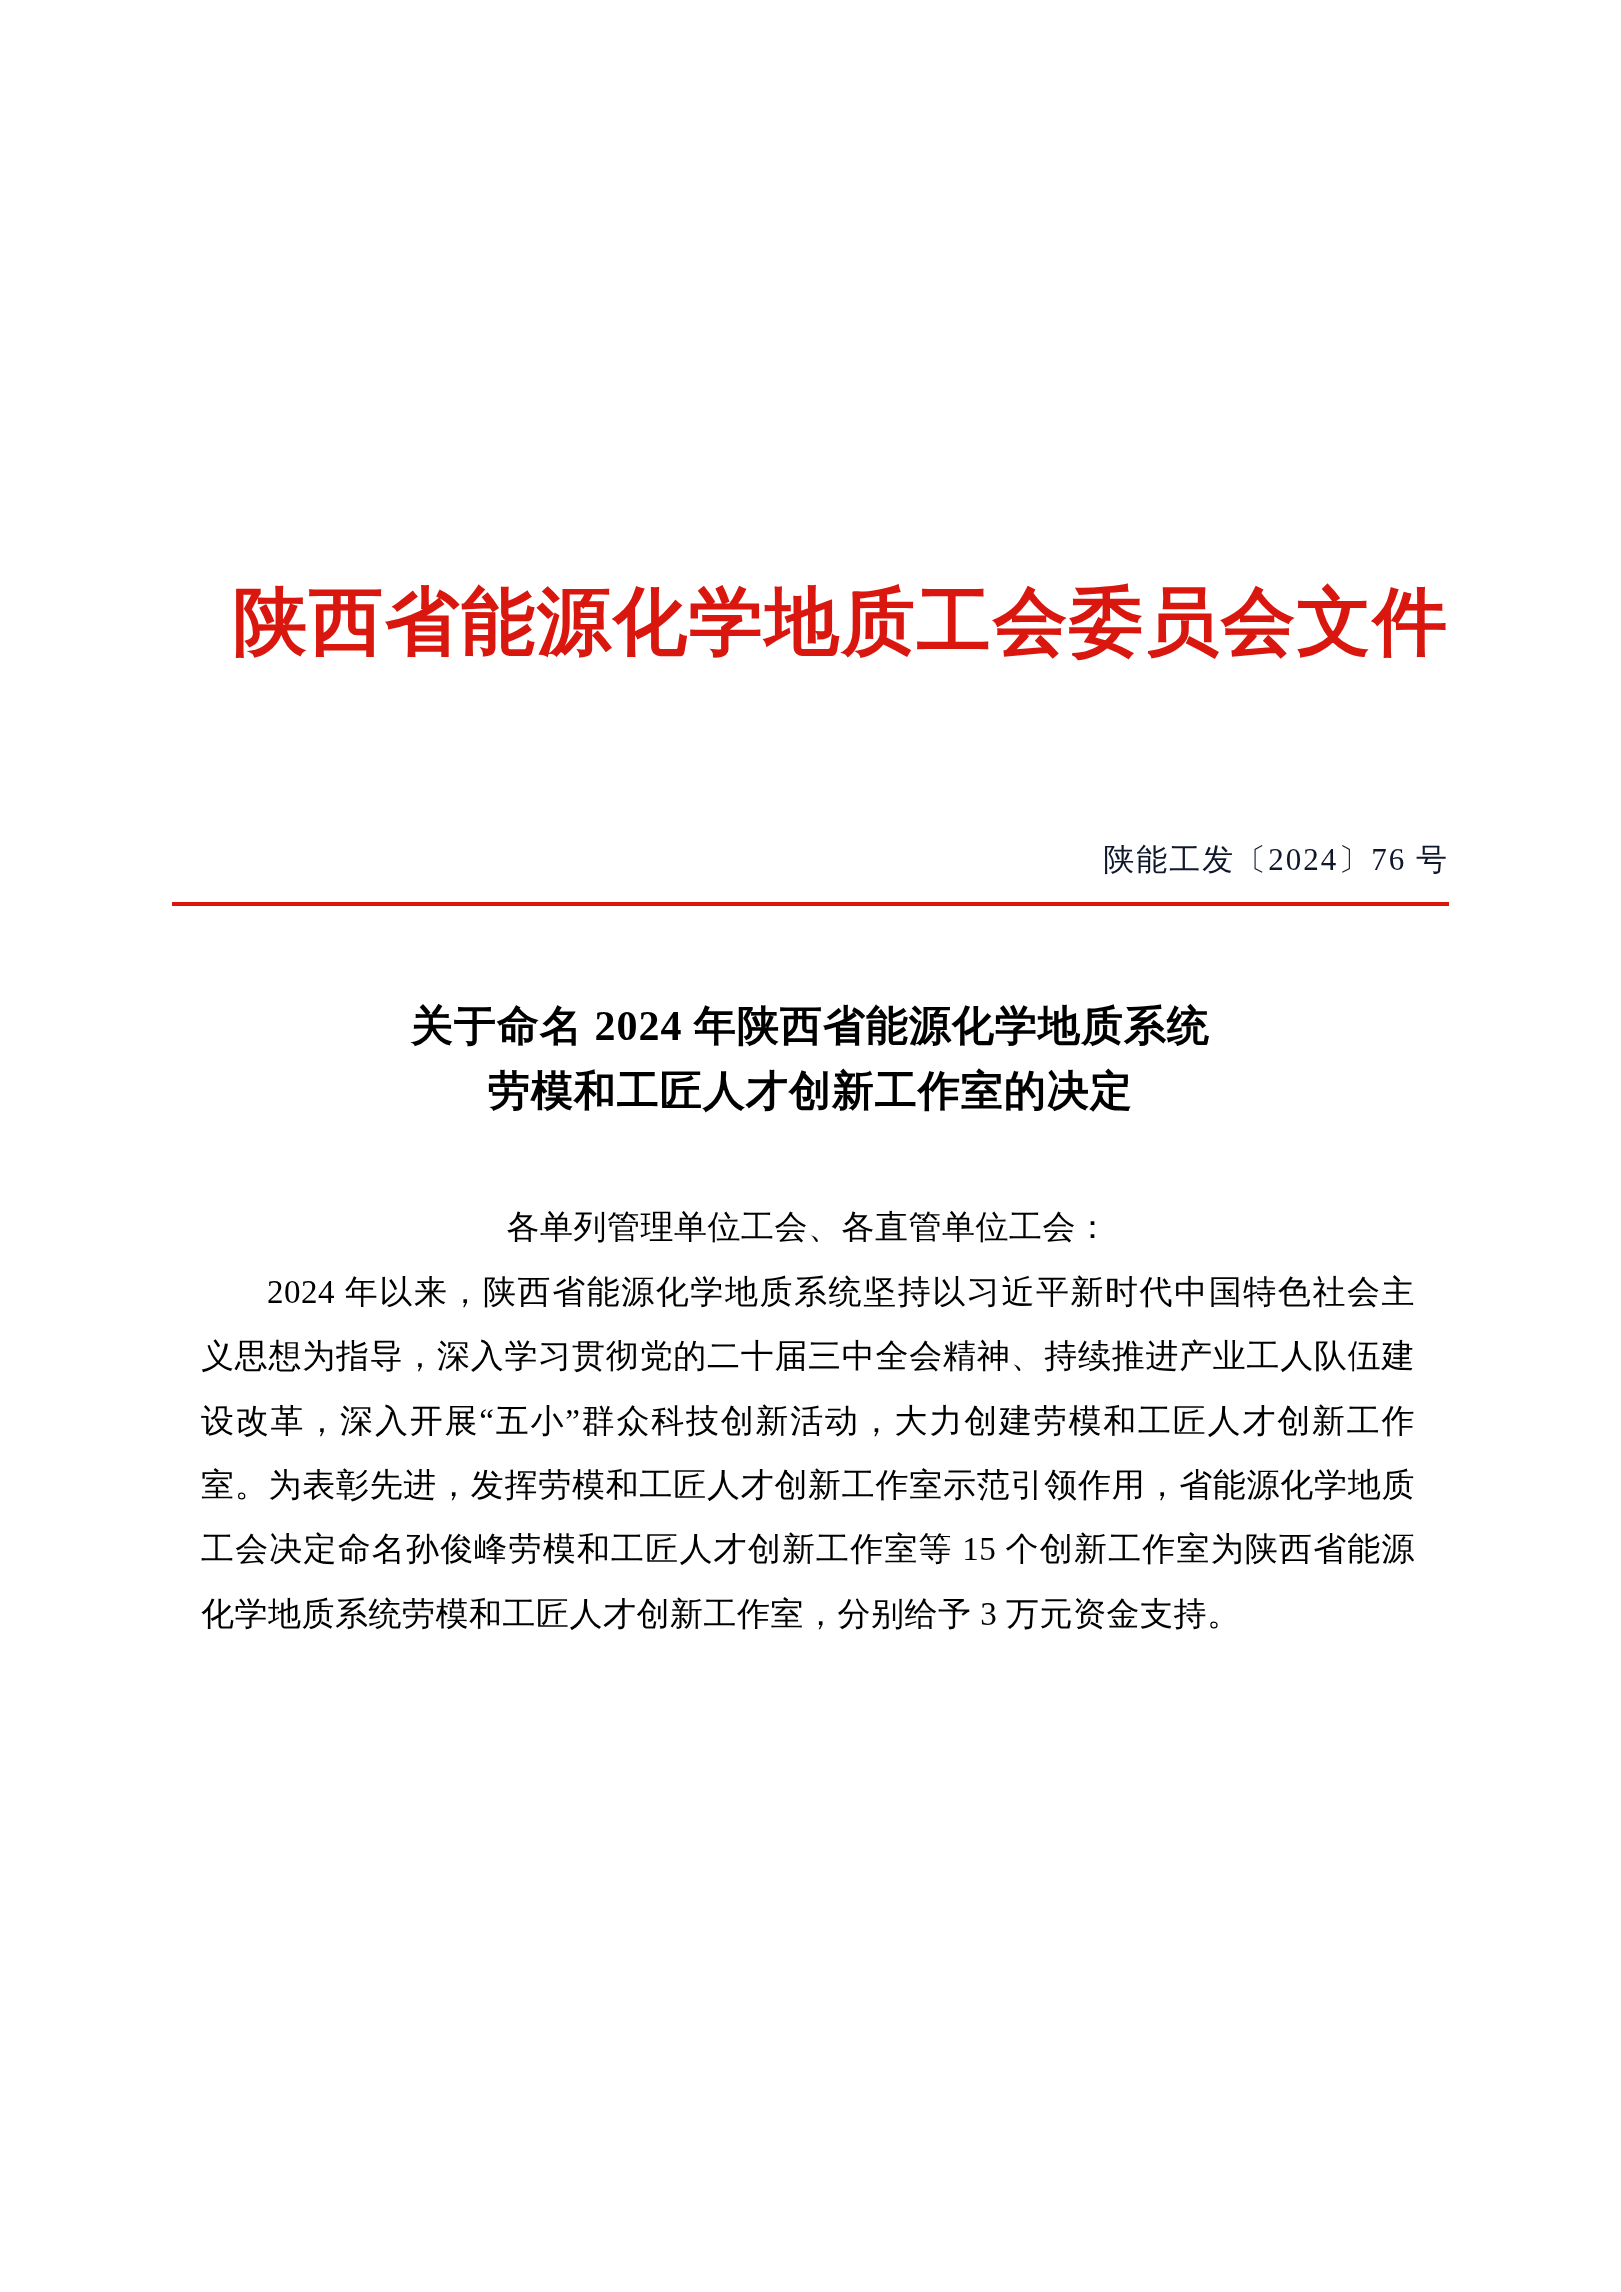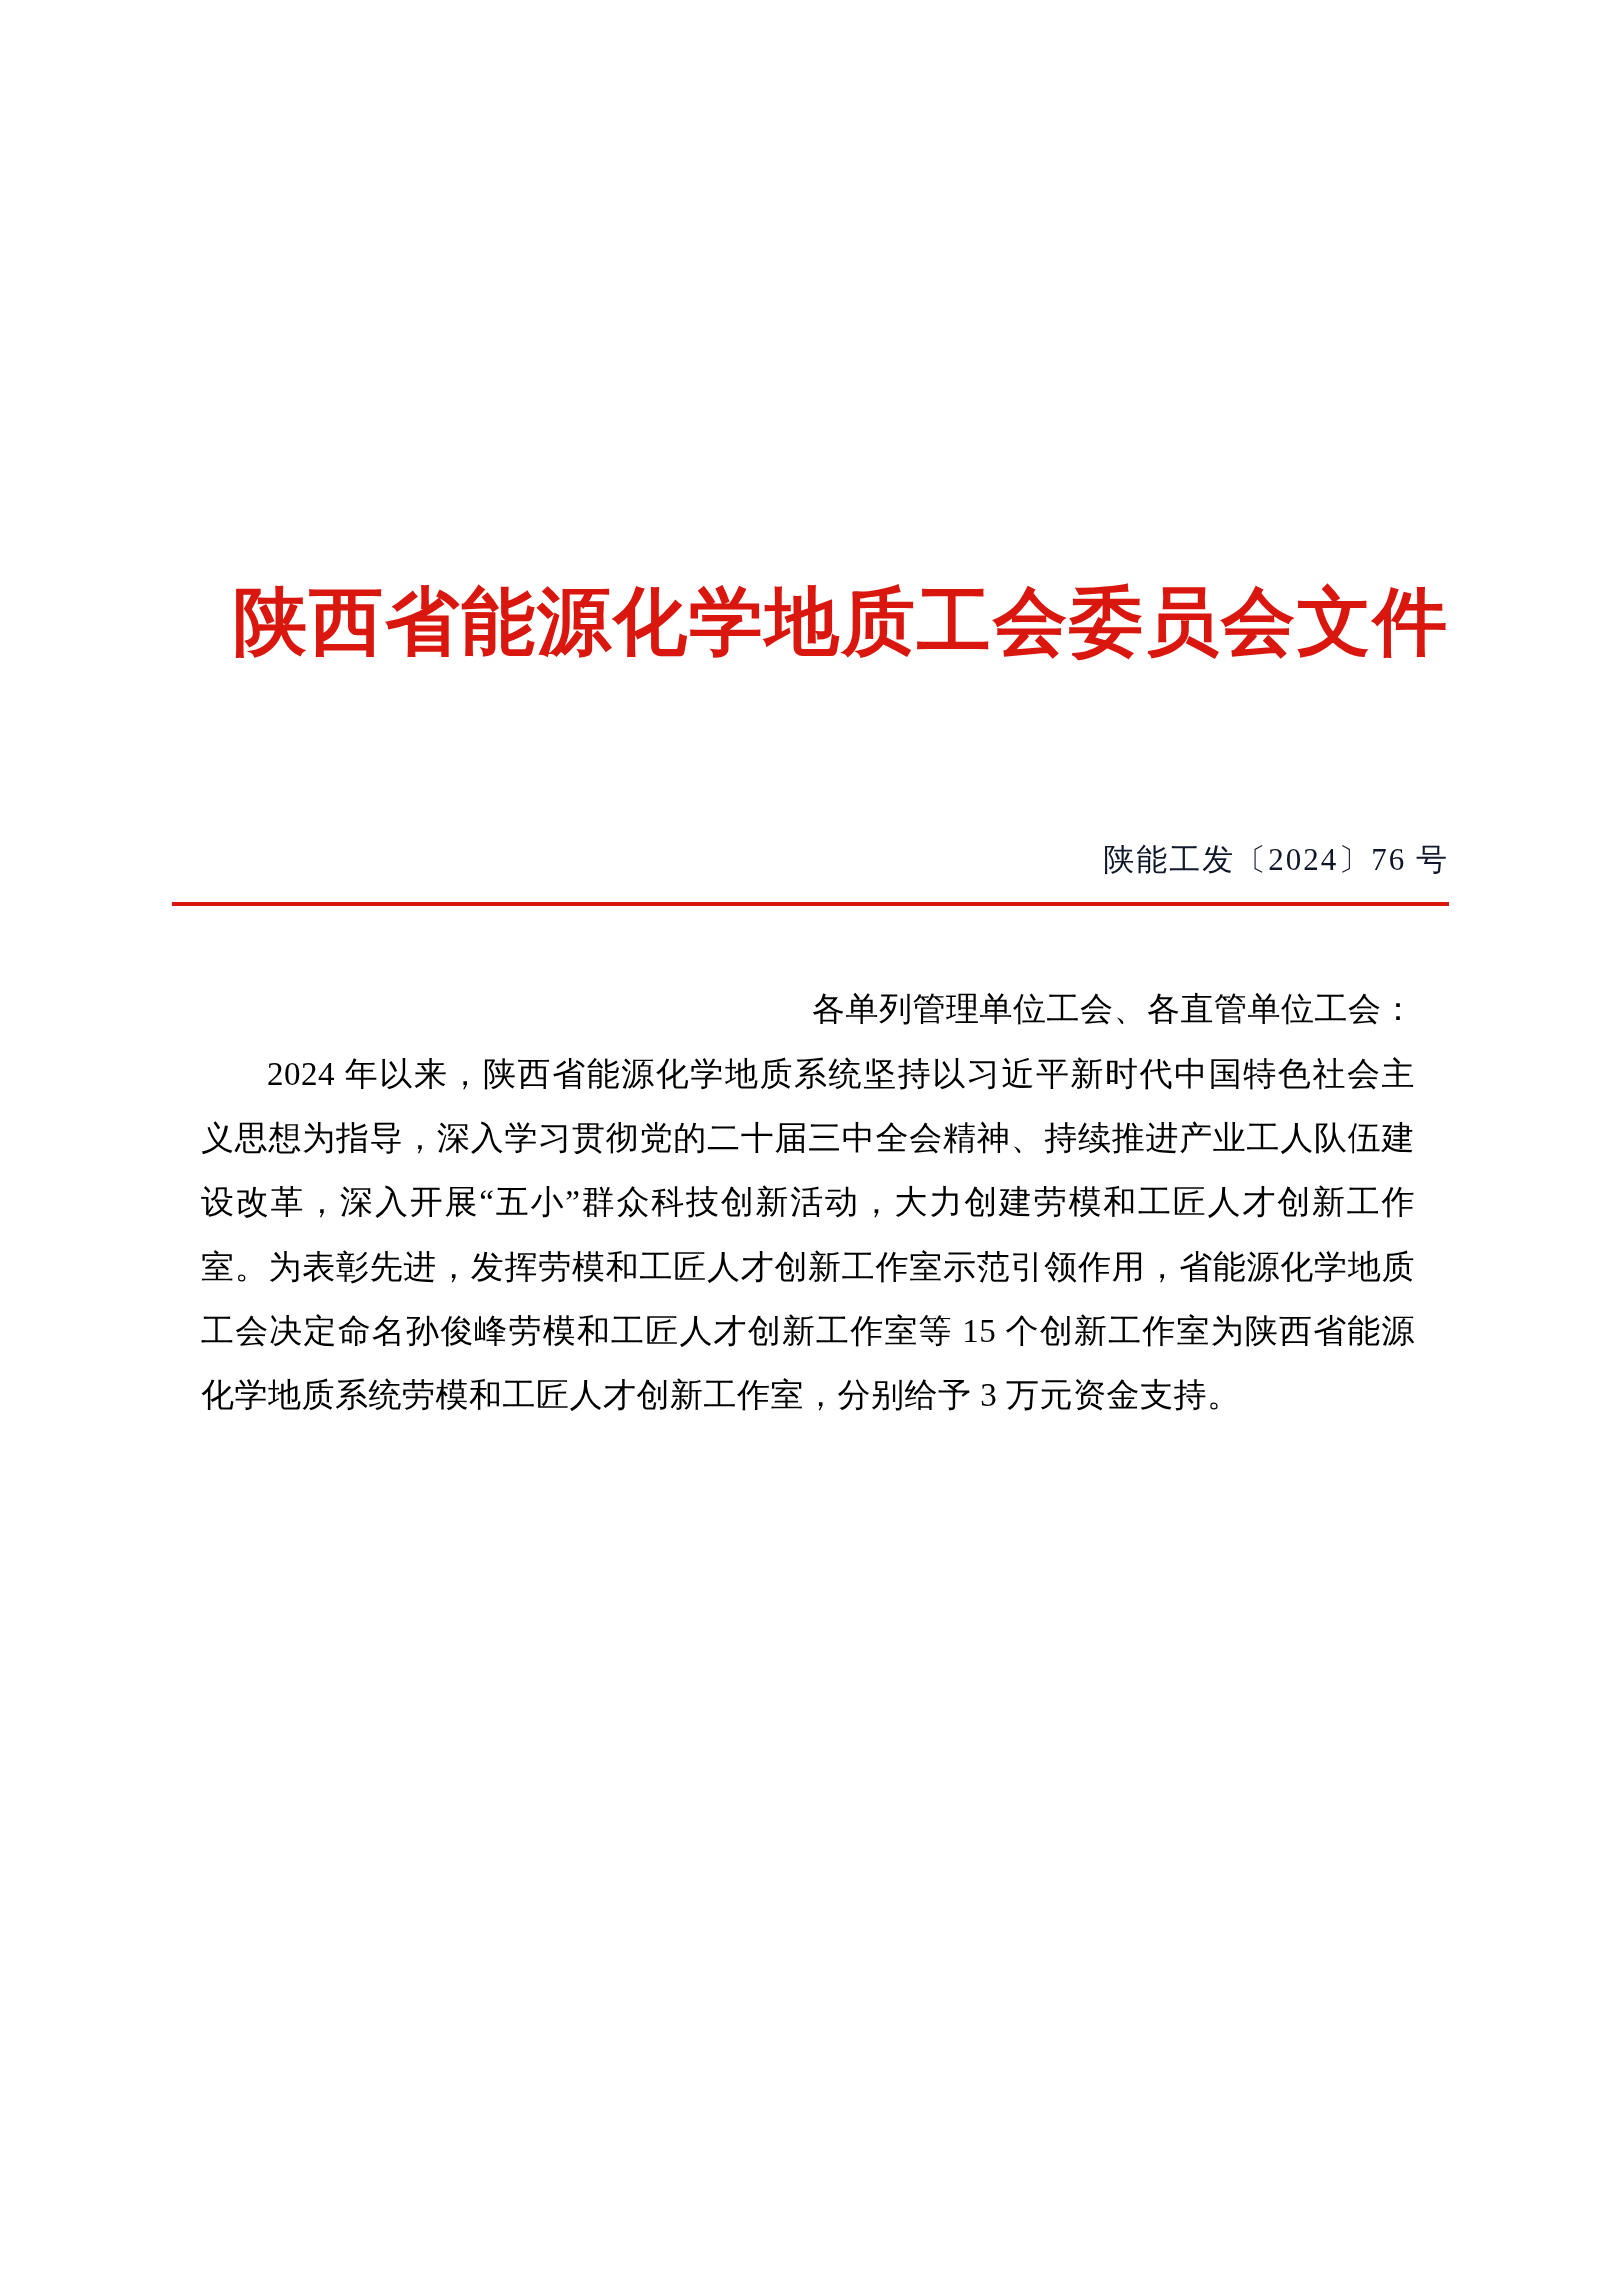--- a/index.html
+++ b/index.html
@@ -72,41 +72,45 @@
 
   
   .body-block {
     margin-top: 71px;
     font-size: 33px;
     line-height: 1.95;
     letter-spacing: 0.5px;
     padding: 0 34px 0 29px;
   }
   .salutation {
-    text-align: right;
+    text-align: center;
   }
   .para {
     text-indent: 2em;
     text-align: justify;
     text-justify: inter-ideograph;
   }
 </style>
 </head>
 <body>
 
 <div class="page">
 
   <div class="masthead">
     <div class="masthead-title">陕西省能源化学地质工会委员会文件</div>
   </div>
 
   <div class="doc-number">陕能工发〔2024〕76 号</div>
 
   <div class="red-rule"></div>
 
+  <div class="doc-title">
+    <span class="line">关于命名 2024 年陕西省能源化学地质系统</span>
+    <span class="line">劳模和工匠人才创新工作室的决定</span>
+  </div>
 
   <div class="body-block">
     <div class="salutation">各单列管理单位工会、各直管单位工会：</div>
     <div class="para">2024 年以来，陕西省能源化学地质系统坚持以习近平新时代中国特色社会主义思想为指导，深入学习贯彻党的二十届三中全会精神、持续推进产业工人队伍建设改革，深入开展“五小”群众科技创新活动，大力创建劳模和工匠人才创新工作室。为表彰先进，发挥劳模和工匠人才创新工作室示范引领作用，省能源化学地质工会决定命名孙俊峰劳模和工匠人才创新工作室等 15 个创新工作室为陕西省能源化学地质系统劳模和工匠人才创新工作室，分别给予 3 万元资金支持。</div>
   </div>
 
 </div>
 
 
 </body></html>

